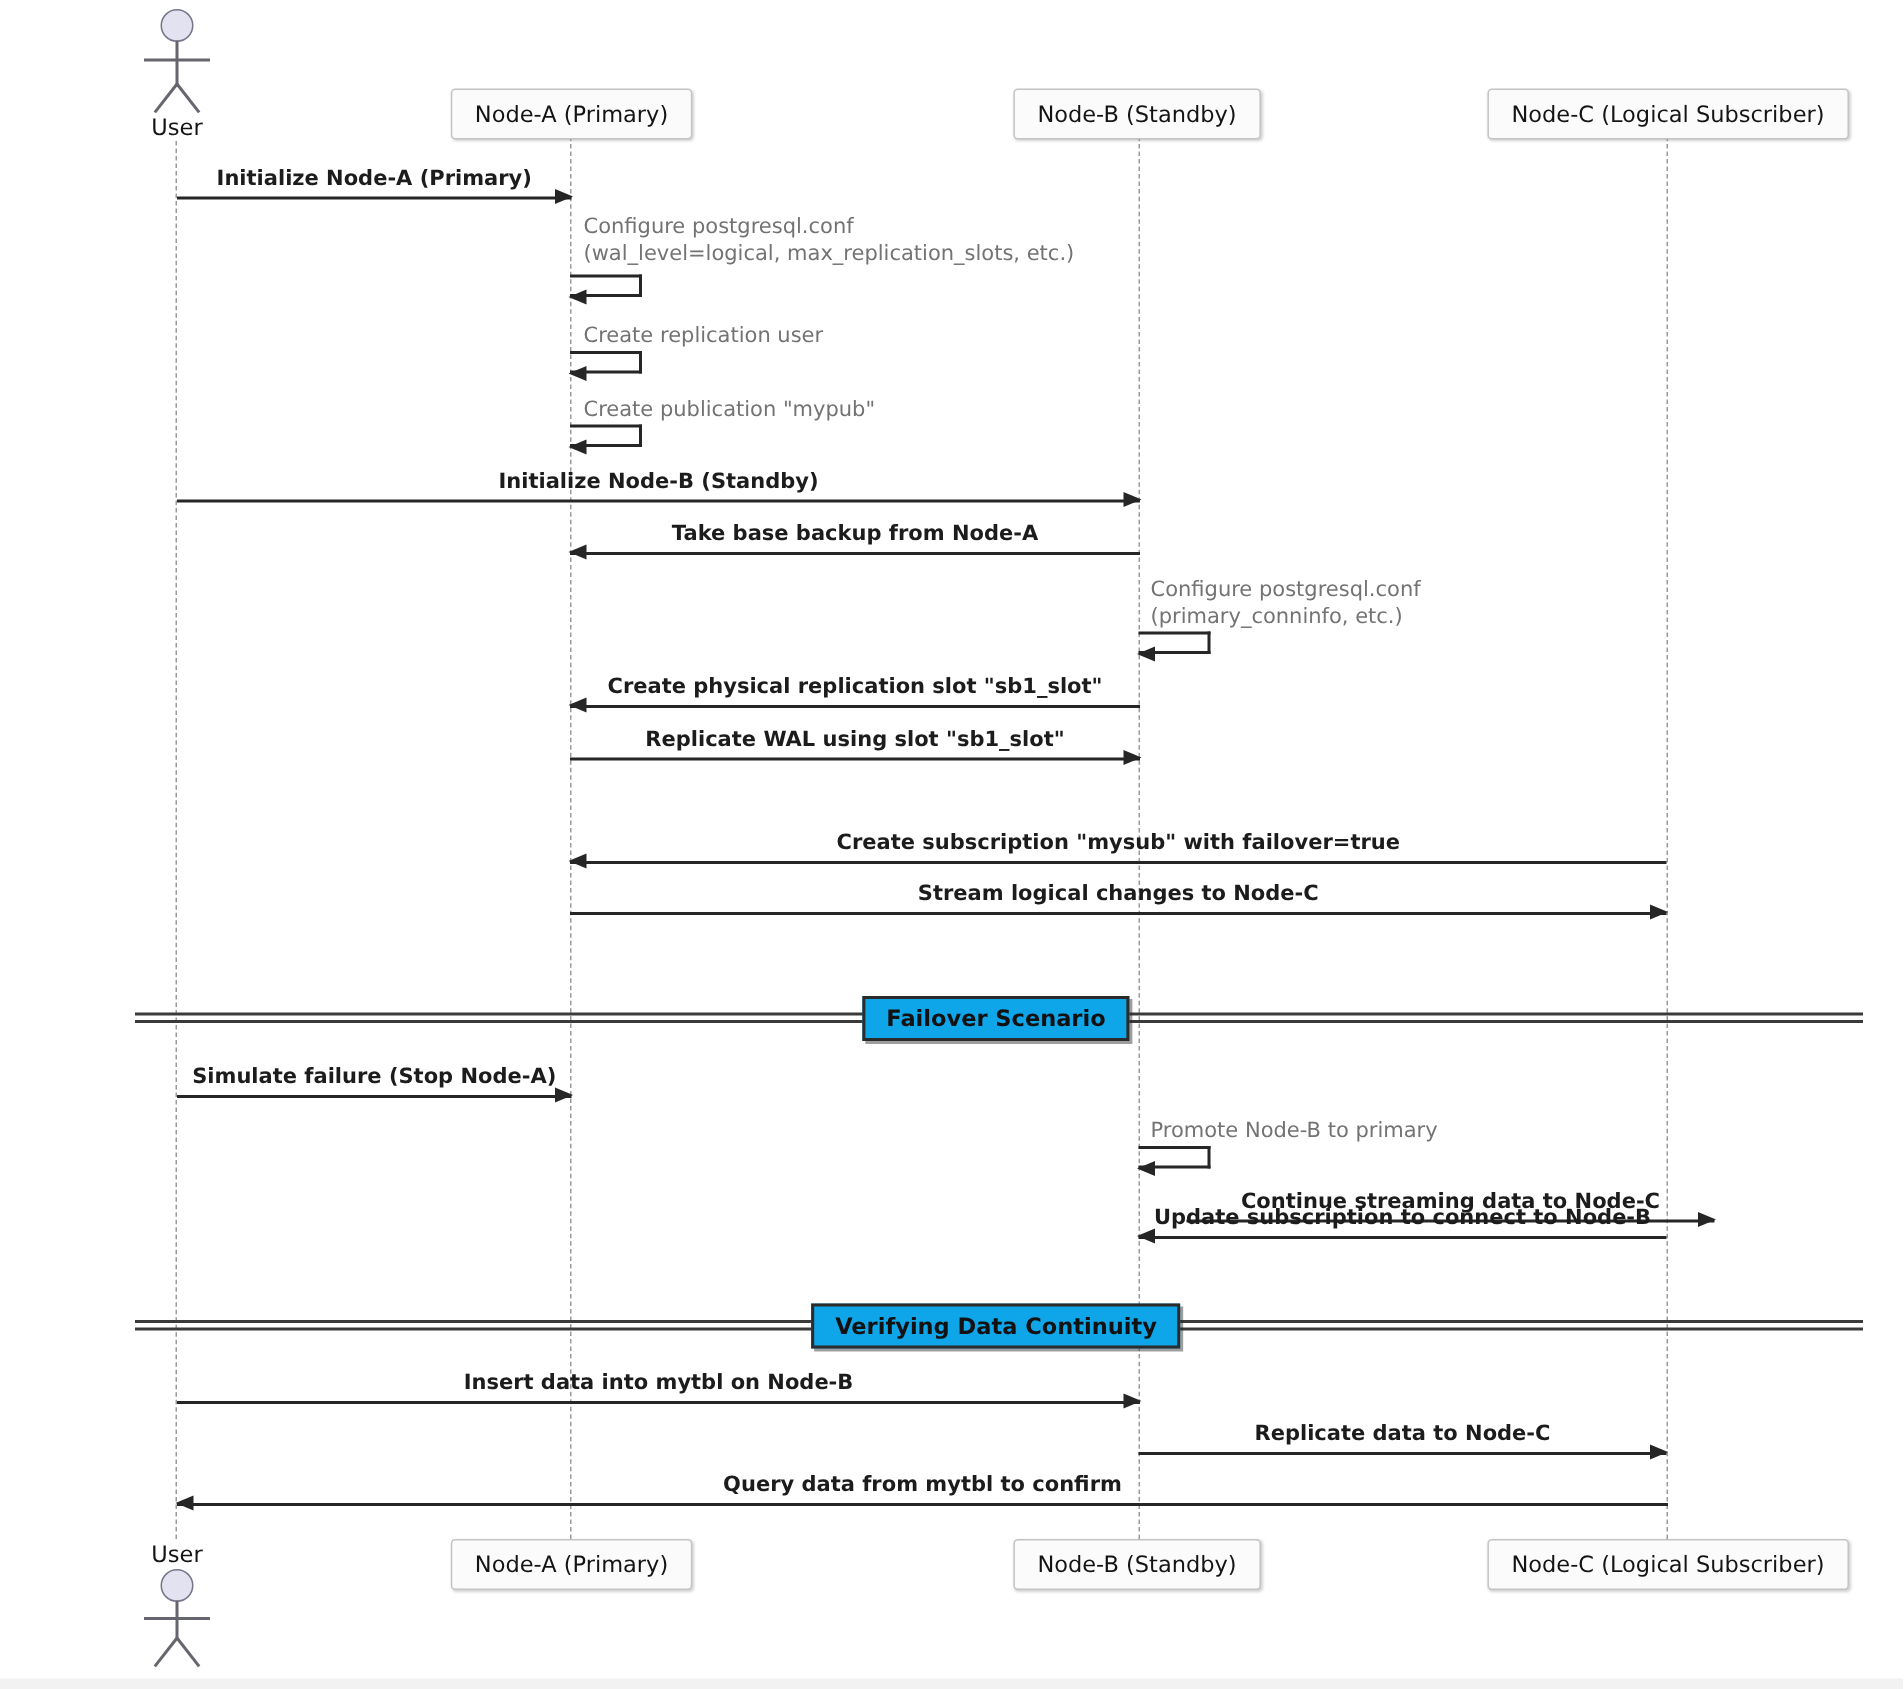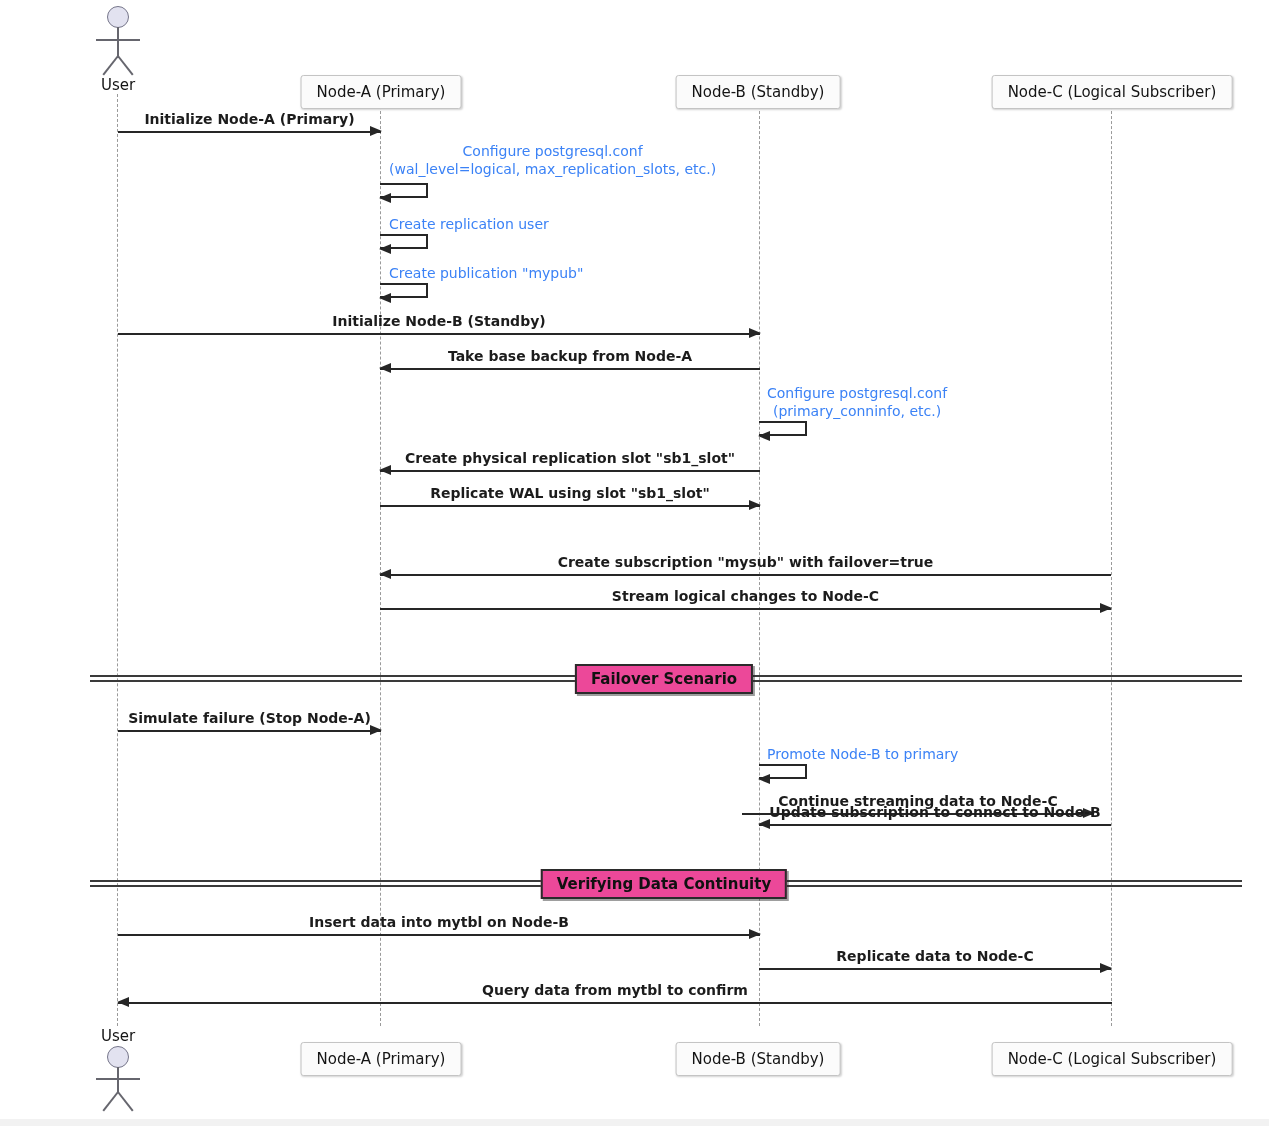--- a/index.html
+++ b/index.html
@@ -8,46 +8,45 @@
     font-family:"DejaVu Sans","Liberation Sans",sans-serif;color:#1c1c1c;
   }
   
   .lifeline{position:absolute;width:0;border-left:1px dashed #9a9a9a;}
   
   .pbox{
     position:absolute;transform:translateX(-50%);
     background:#fbfbfb;border:1px solid #c4c4c4;border-radius:3px;
     padding:7px 15px;font-size:15px;color:#141414;white-space:nowrap;
     box-shadow:1px 1px 2px rgba(0,0,0,0.18);
-    margin-top:16px;
   }
   
   .actor-part{position:absolute;}
   .a-head{width:22px;height:22px;border-radius:50%;background:#e2e2f0;border:1.5px solid #76768a;box-sizing:border-box;}
   .a-body{width:2px;background:#66666e;}
   .a-arms{height:2px;background:#66666e;}
   .a-leg{width:2px;height:24px;background:#66666e;transform-origin:top center;}
   .a-label{font-size:15px;color:#141414;transform:translateX(-50%);white-space:nowrap;}
   
   .msg{position:absolute;}
   .mlabel{font-size:14px;line-height:17px;text-align:center;white-space:pre-line;padding-bottom:3px;color:#1c1c1c;font-weight:bold;}
   .mline{position:relative;border-top:2px solid #262626;height:0;}
   .ah{position:absolute;width:0;height:0;top:-7px;}
   .ah.r{right:-1px;border-left:12px solid #262626;border-top:5px solid transparent;border-bottom:5px solid transparent;}
   .ah.l{left:-1px;border-right:12px solid #262626;border-top:5px solid transparent;border-bottom:5px solid transparent;}
   
-  .slabel{position:absolute;font-size:14px;line-height:18px;white-space:pre-line;text-align:center;color:#3b82f6;}
+  .slabel{position:absolute;font-size:14px;line-height:18px;white-space:pre-line;text-align:left;color:#737373;}
   .sloop{position:absolute;width:48px;height:15px;box-sizing:border-box;
          border-top:2px solid #262626;border-right:2px solid #262626;border-bottom:2px solid #262626;}
   .sloop .ah.l{left:-1px;bottom:-7px;top:auto;}
   
   .divline{position:absolute;left:90px;width:1152px;border-top:2px solid #3a3a3a;}
   .divlabel{
     position:absolute;transform:translate(-50%,-50%);
-    background:#ec4899;border:2px solid #2b2b2b;padding:4px 14px;
+    background:#0ea5e9;border:2px solid #2b2b2b;padding:4px 14px;
     font-size:15px;font-weight:bold;color:#111;white-space:nowrap;
     box-shadow:2px 2px 0 rgba(40,40,40,0.45);
   }
   .bottom-strip{position:absolute;left:0;bottom:0;width:100%;height:7px;background:#f2f2f2;}
 </style>
 </head>
 <body>
 
 <div id="canvas">
 
@@ -149,21 +148,21 @@
     <div class="mline">
         <i class="ah r"></i>
       </div>
   </div>
 
   <div class="slabel" style="left:767px;top:745px;">Promote Node-B to primary</div>
   <div class="sloop" style="left:759px;top:764px;">
       <i class="ah l"></i>
     </div>
 
-  <div class="msg" style="left:742px;top:793px;width:352px;">
+  <div class="msg" style="left:791px;top:793px;width:352px;">
     <div class="mlabel">Continue streaming data to Node-C</div>
     <div class="mline">
         <i class="ah r"></i>
       </div>
   </div>
 
   <div class="msg" style="left:759px;top:804px;width:352px;">
     <div class="mlabel">Update subscription to connect to Node-B</div>
     <div class="mline">
         <i class="ah l"></i>

